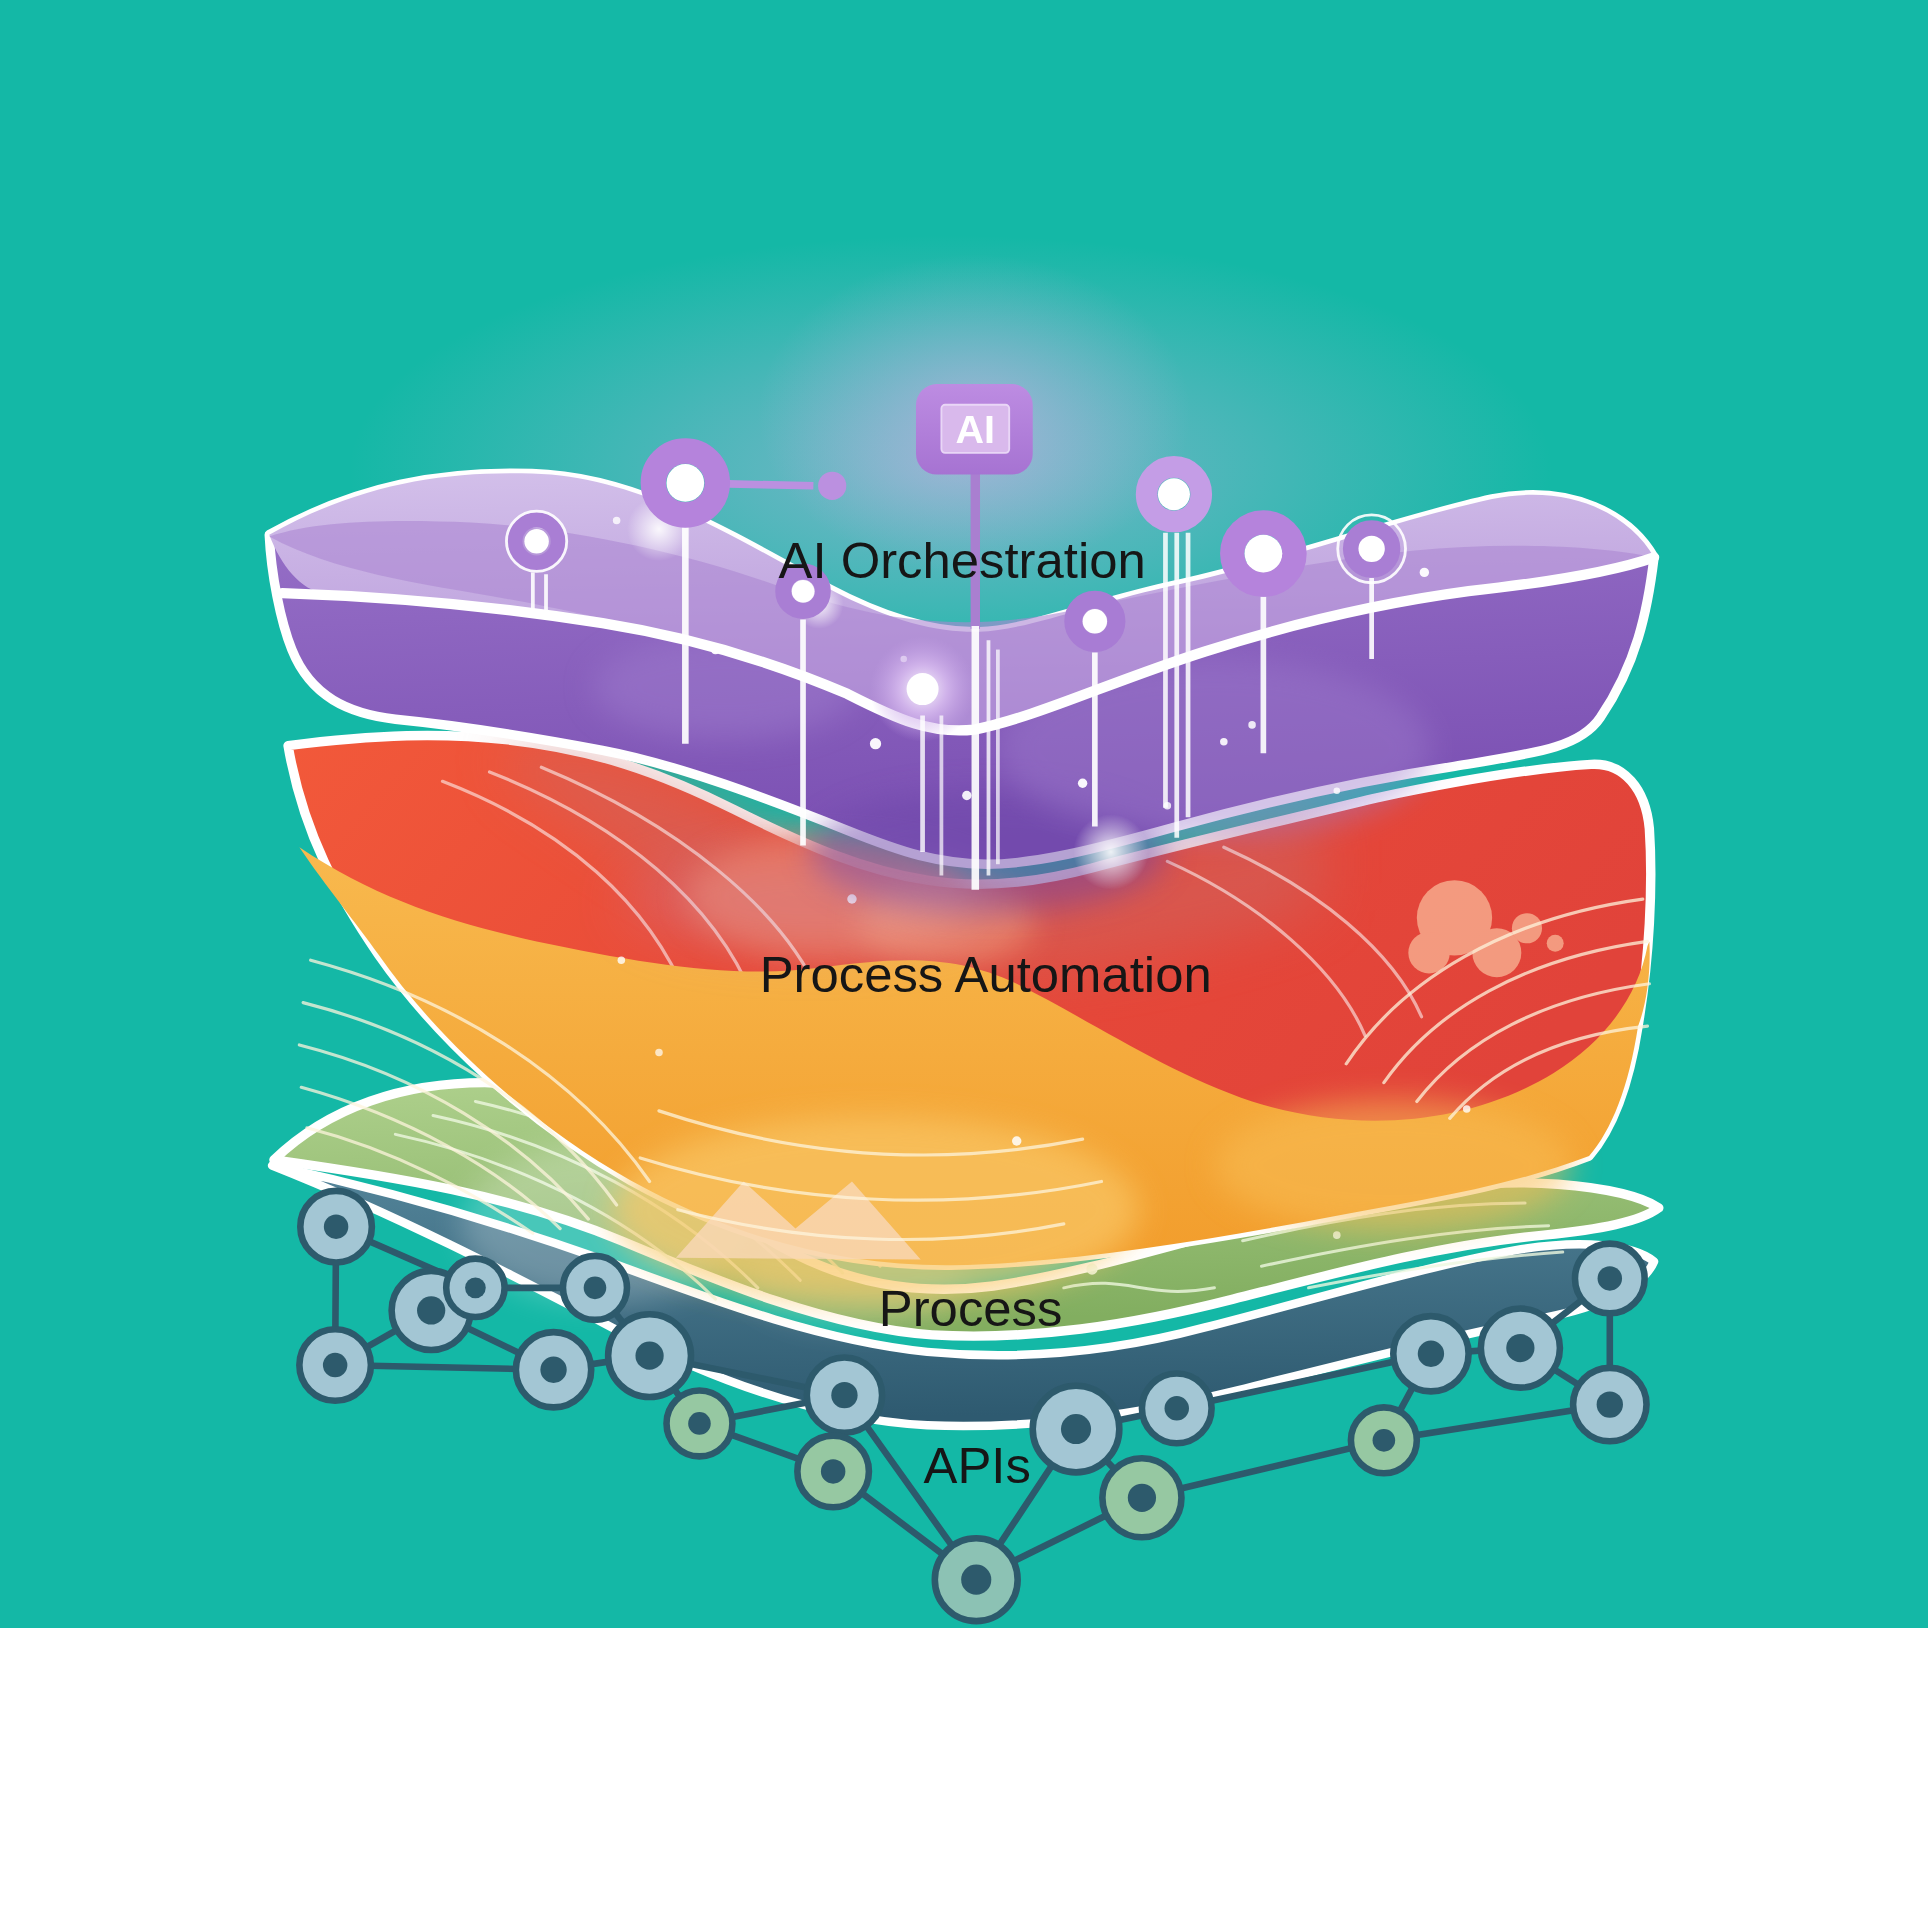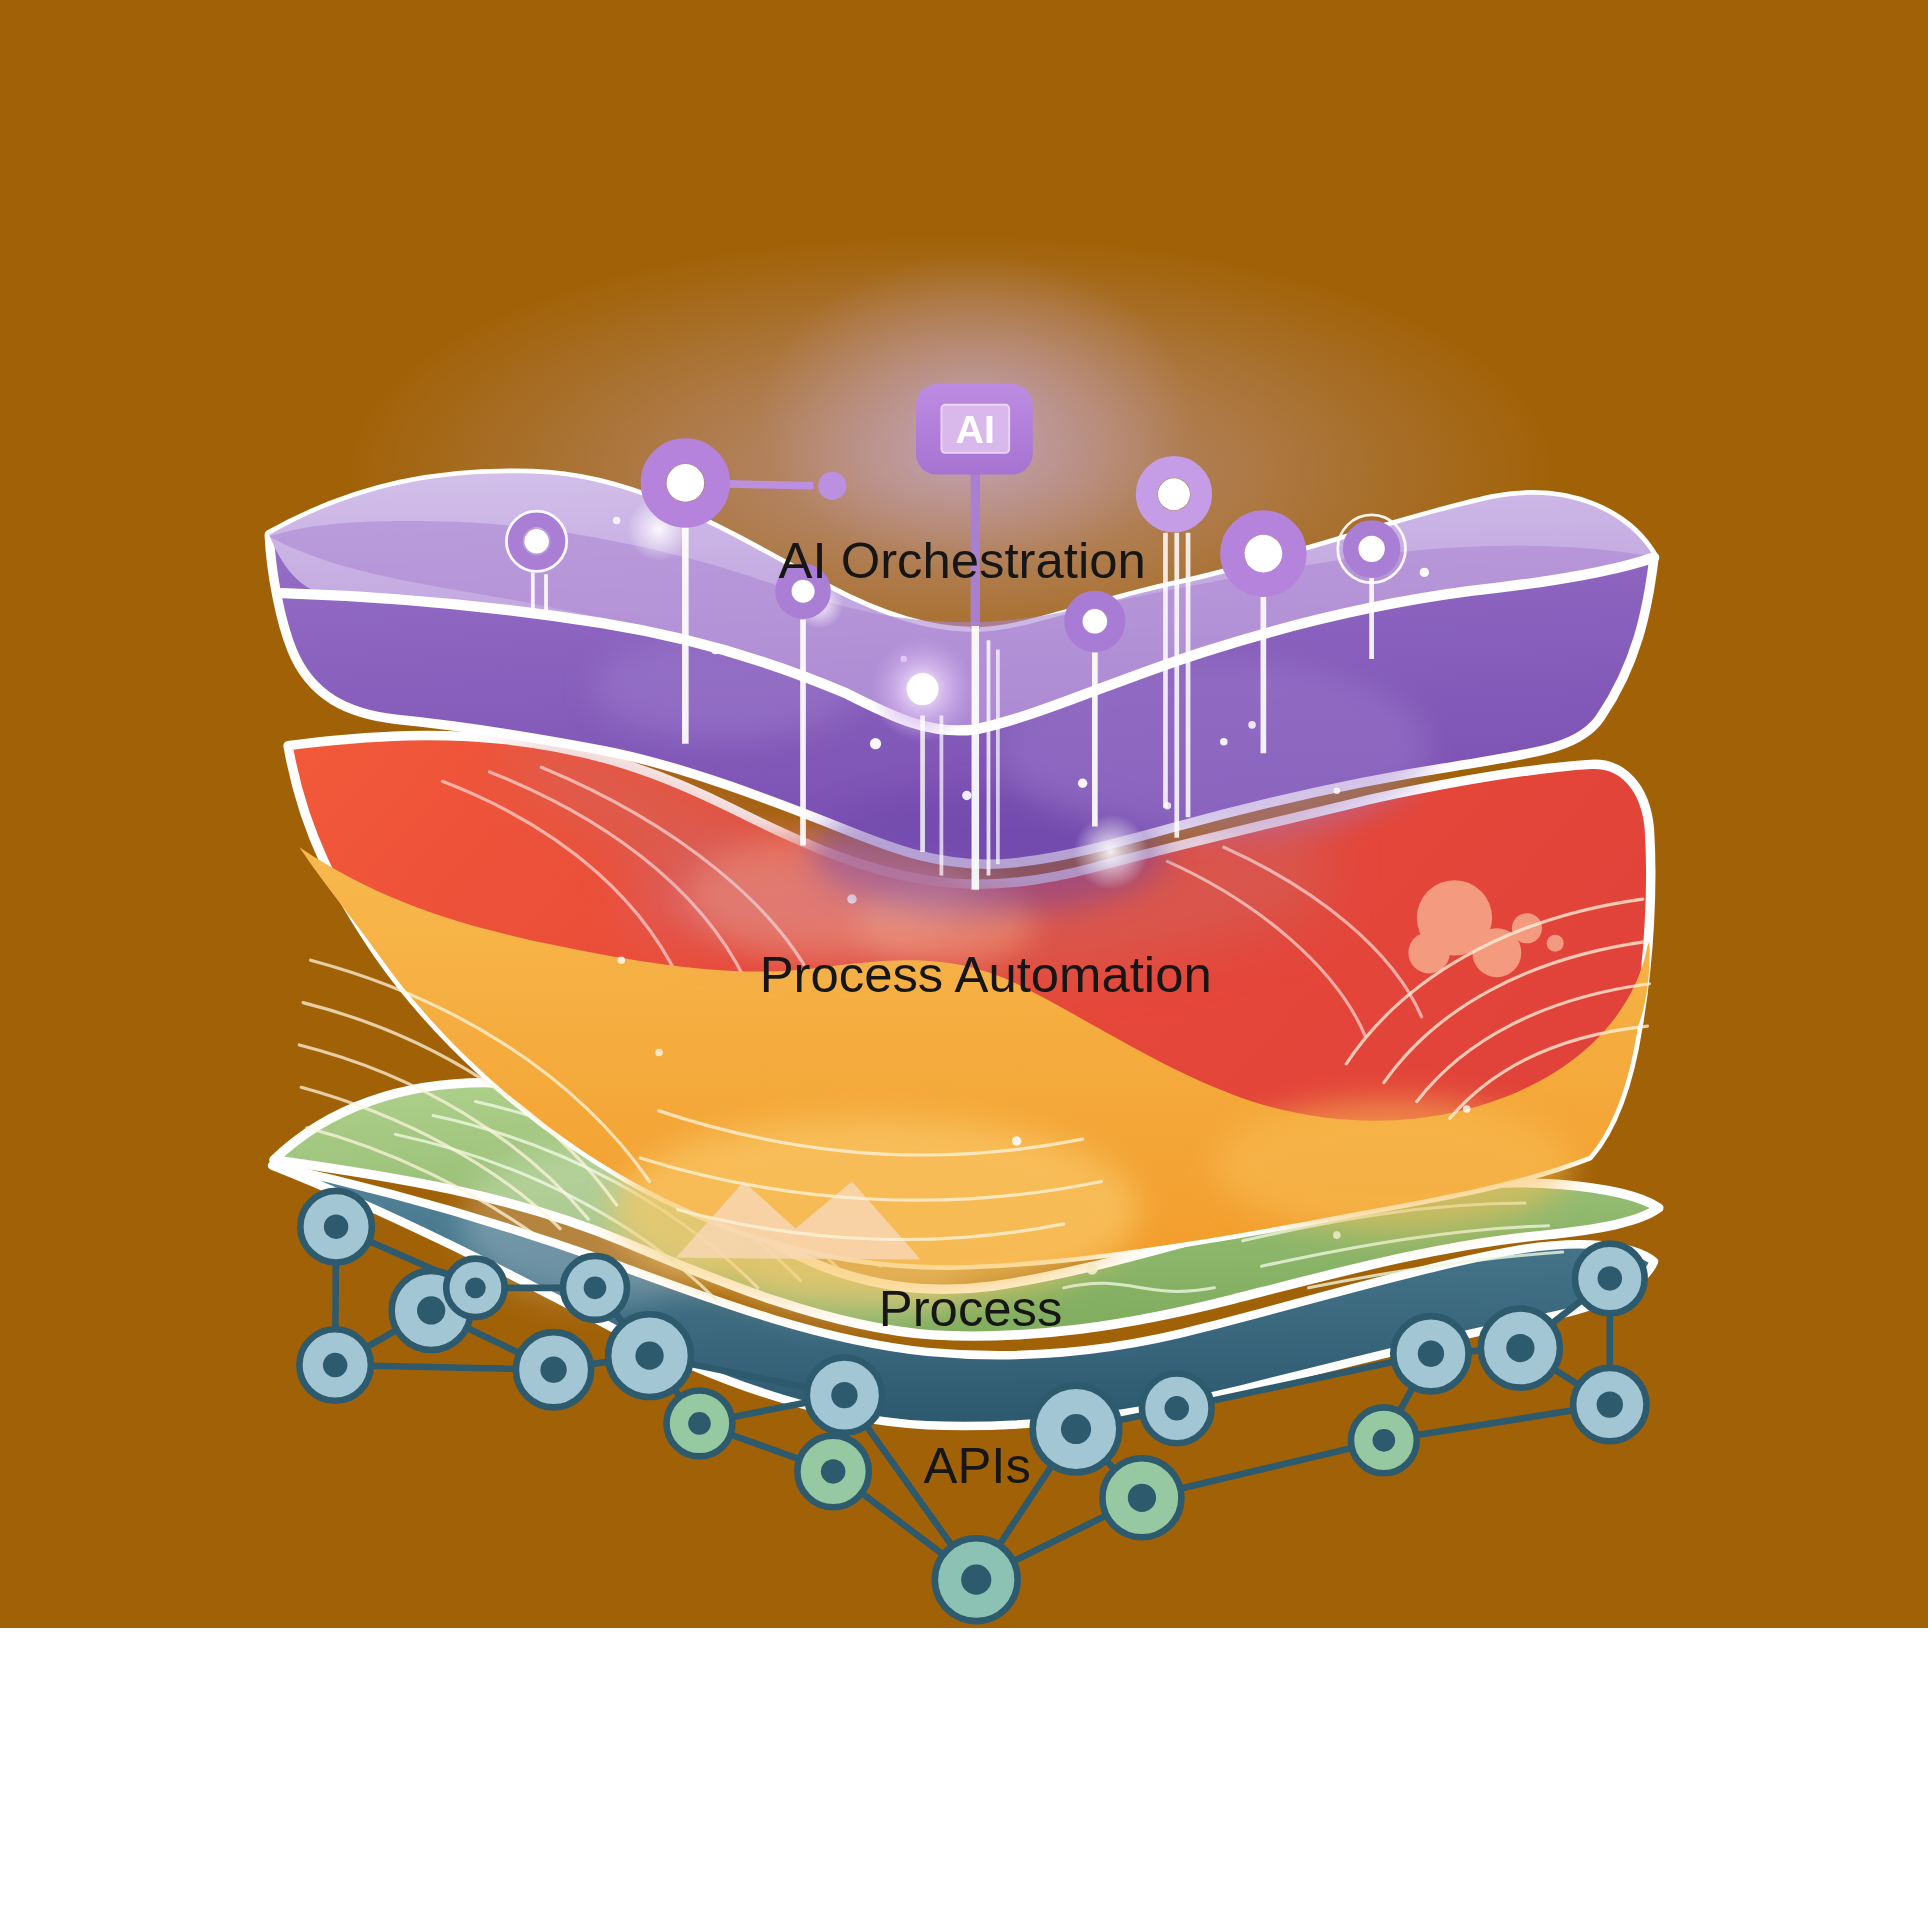--- a/index.html
+++ b/index.html
@@ -1,17 +1,17 @@
 <!DOCTYPE html>
 <html style="font-size:15px"><head>
 <meta charset="utf-8">
 <style>
   html,body{margin:0;padding:0;background:#ffffff;}
   body{width:1928px;height:1928px;overflow:hidden;font-family:"Liberation Sans",sans-serif;}
-  .stage{position:relative;width:1928px;height:1628px;background:#a16207;}
+  .stage{position:relative;width:1928px;height:1628px;background:#14b8a6;}
   svg{display:block;}
   text{font-family:"Liberation Sans","DejaVu Sans",sans-serif;}
   .layer-label{font-size:54px;font-weight:500;fill:#161616;letter-spacing:0px;}
   .chip-label{font-size:42px;font-weight:600;fill:#ffffff;}
 </style>
 </head>
 <body>
 
 <div class="stage">
 <svg width="1928" height="1928" viewBox="0 0 2048 2048">

